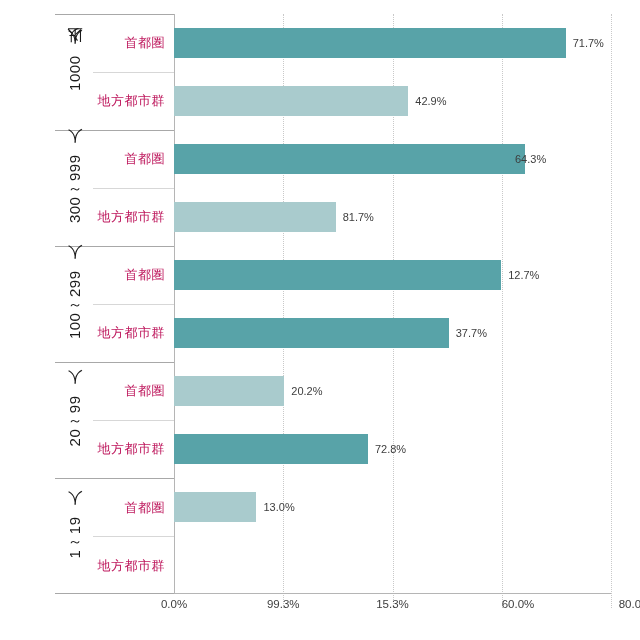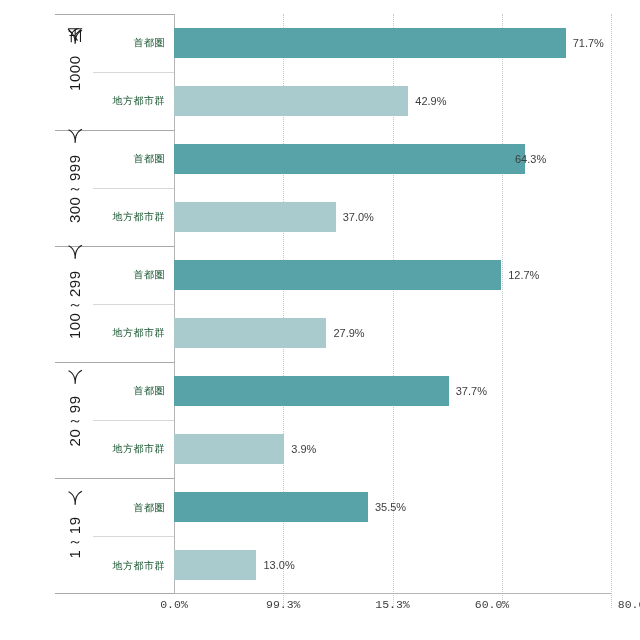--- a/index.html
+++ b/index.html
@@ -96,22 +96,22 @@
     flex-direction: column;
     box-sizing: border-box;
   }
   .cat-series-row {
     height: 58px;
     display: flex;
     align-items: center;
     justify-content: flex-end;
     padding-right: 9px;
     box-sizing: border-box;
-    font-size: 10px;
-    color: #14532d;
+    font-size: 13px;
+    color: #be185d;
     letter-spacing: 0.5px;
     white-space: nowrap;
   }
   .cat-series-row.upper {
     border-bottom: 1px solid #d7d7d7;
   }
 
   
   .bars-layer {
     position: absolute;
@@ -144,21 +144,20 @@
     white-space: nowrap;
   }
 
   
   .xticks {
     position: absolute;
     left: 174px;
     top: 598px;
     width: 437px;
     height: 20px;
-    font-family: Liberation Mono, monospace;
   }
   .xtick {
     position: absolute;
     top: 0;
     transform: translateX(-50%);
     font-size: 11.5px;
     color: #3d3d3d;
     white-space: nowrap;
   }
 </style>
@@ -233,49 +232,45 @@
       <div class="bar-row">
         <div class="bar s1" title="地方都市群 42.9%" style="width: 234.341px; background: rgb(169, 203, 205);"></div>
         <div class="bar-label" style="left: 241.341px;">42.9%</div>
       </div>
       <div class="bar-row">
         <div class="bar s0" title="首都圏 64.3%" style="width: 351.239px; background: rgb(88, 163, 168);"></div>
         <div class="bar-label" style="left: 341px;">64.3%</div>
       </div>
       <div class="bar-row">
         <div class="bar s1" title="地方都市群 29.6%" style="width: 161.69px; background: rgb(169, 203, 205);"></div>
-        <div class="bar-label" style="left: 168.69px;">37.0%</div>
+        <div class="bar-label" style="left: 168.69px;">81.7%</div>
       </div>
       <div class="bar-row">
         <div class="bar s0" title="首都圏 59.9%" style="width: 327.204px; background: rgb(88, 163, 168);"></div>
         <div class="bar-label" style="left: 334.204px;">12.7%</div>
       </div>
       <div class="bar-row">
-        <div class="bar s1" title="地方都市群 27.9%" style="width: 152.404px; background: rgb(169, 203, 205);"></div>
-        <div class="bar-label" style="left: 159.404px;">27.9%</div>
-      </div>
-      <div class="bar-row">
         <div class="bar s0" title="首都圏 50.3%" style="width: 274.764px; background: rgb(88, 163, 168);"></div>
         <div class="bar-label" style="left: 281.764px;">37.7%</div>
       </div>
       <div class="bar-row">
         <div class="bar s1" title="地方都市群 20.2%" style="width: 110.343px; background: rgb(169, 203, 205);"></div>
-        <div class="bar-label" style="left: 117.343px;">3.9%</div>
+        <div class="bar-label" style="left: 117.343px;">20.2%</div>
       </div>
       <div class="bar-row">
         <div class="bar s0" title="首都圏 35.5%" style="width: 193.919px; background: rgb(88, 163, 168);"></div>
-        <div class="bar-label" style="left: 200.919px;">35.5%</div>
+        <div class="bar-label" style="left: 200.919px;">72.8%</div>
       </div>
       <div class="bar-row">
         <div class="bar s1" title="地方都市群 15.1%" style="width: 82.4838px; background: rgb(169, 203, 205);"></div>
         <div class="bar-label" style="left: 89.4838px;">13.0%</div>
       </div>
     </div>
 
   <div class="xticks">
       <div class="xtick" style="left: 0px;">0.0%</div>
       <div class="xtick" style="left: 109.25px;">99.3%</div>
       <div class="xtick" style="left: 218.5px;">15.3%</div>
-      <div class="xtick" style="left: 318px; text-align: center;">60.0%</div>
+      <div class="xtick" style="left: 344px; text-align: center;">60.0%</div>
       <div class="xtick" style="left: 437px; margin-left: 24px;">80.0%</div>
     </div>
 
 </div>
 
 </body></html>

